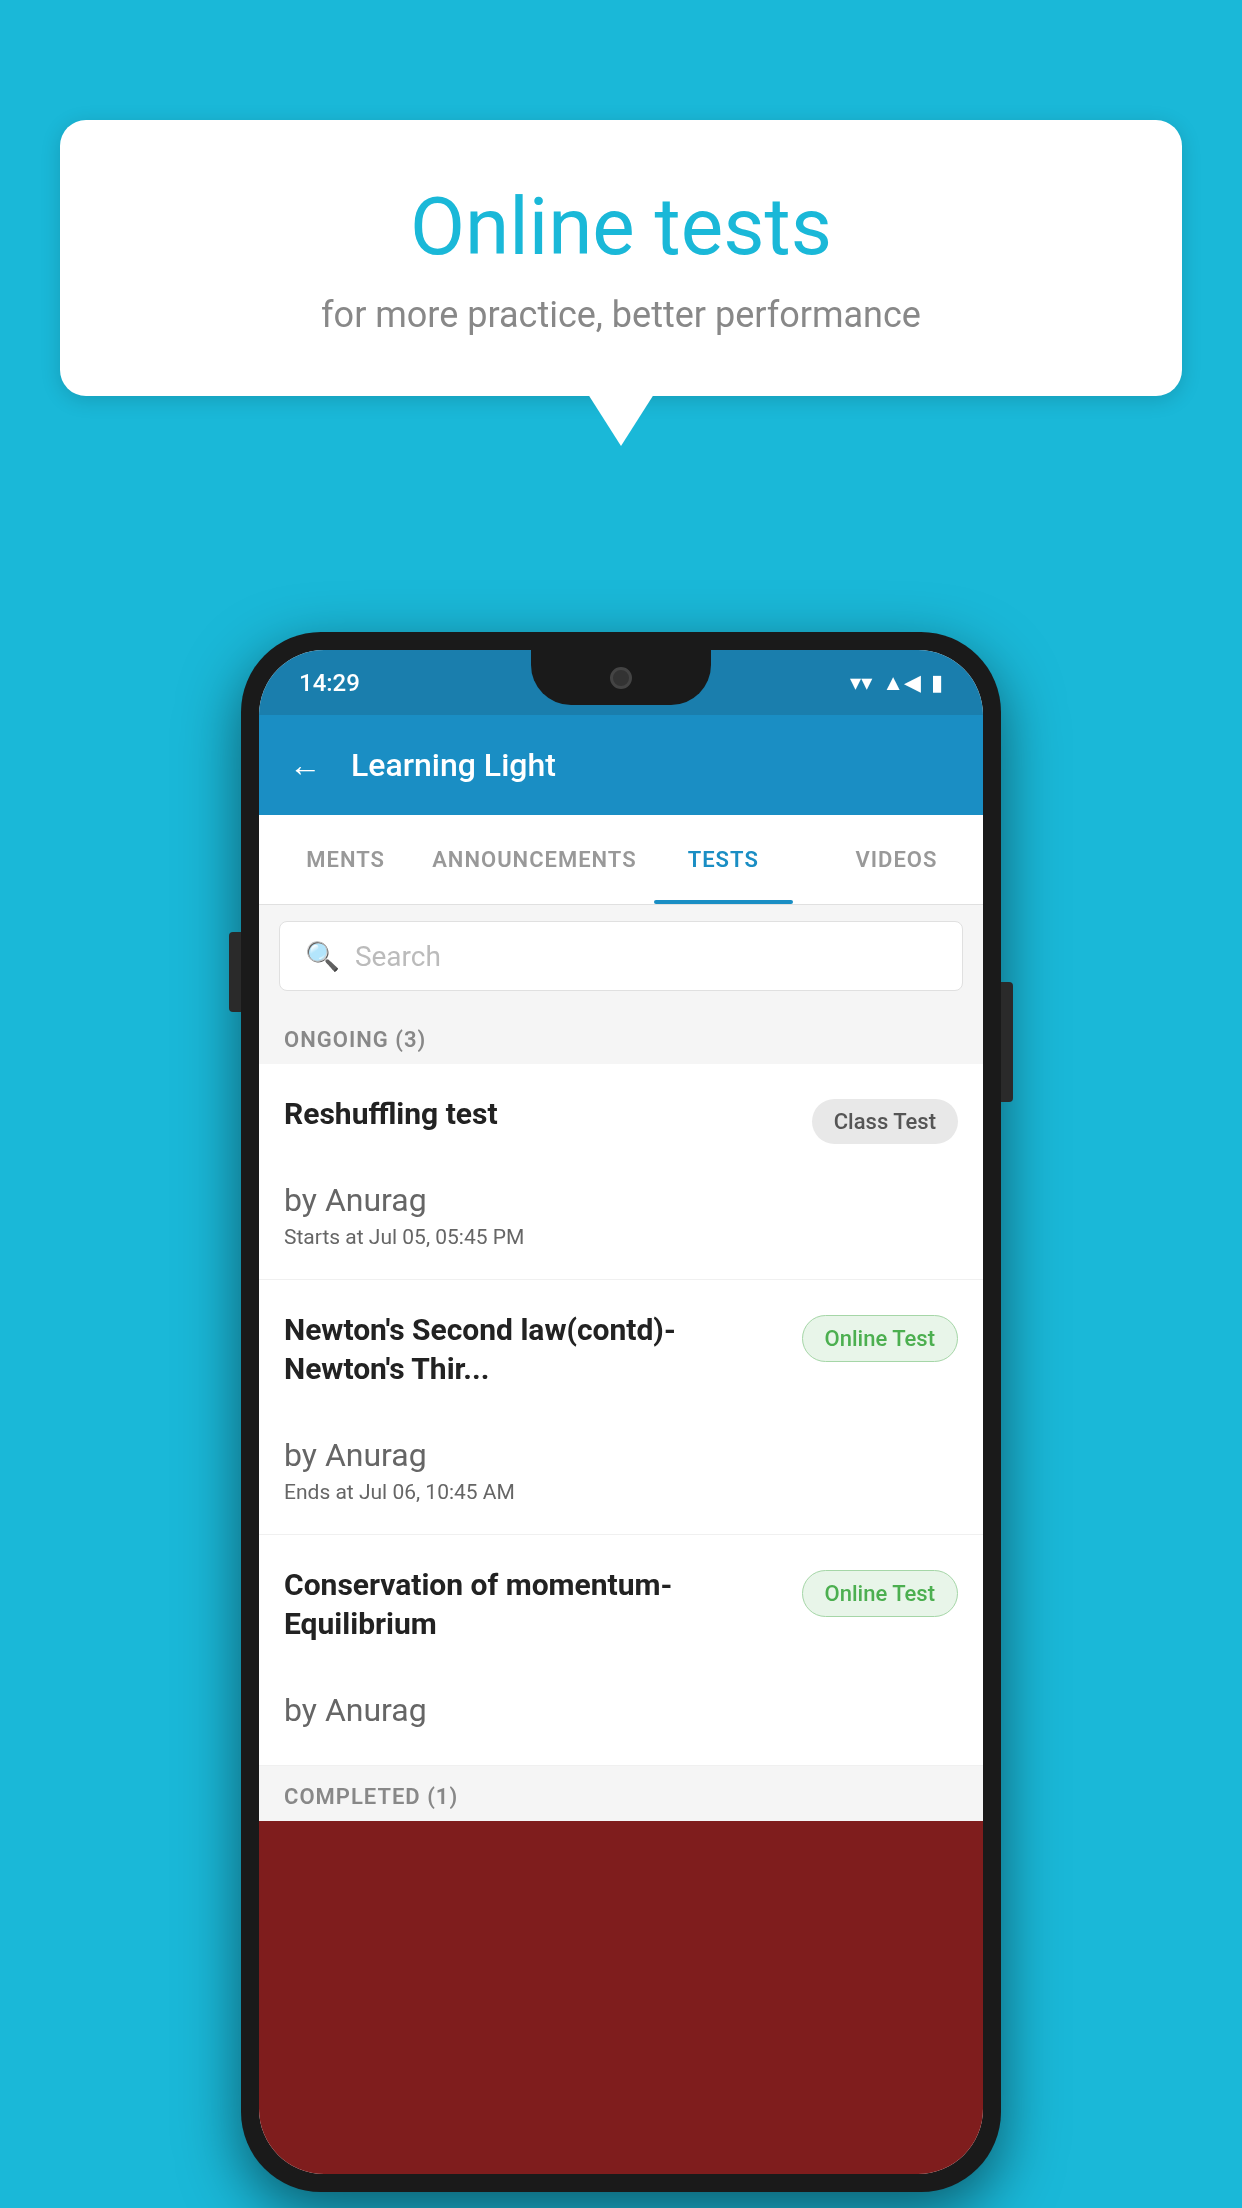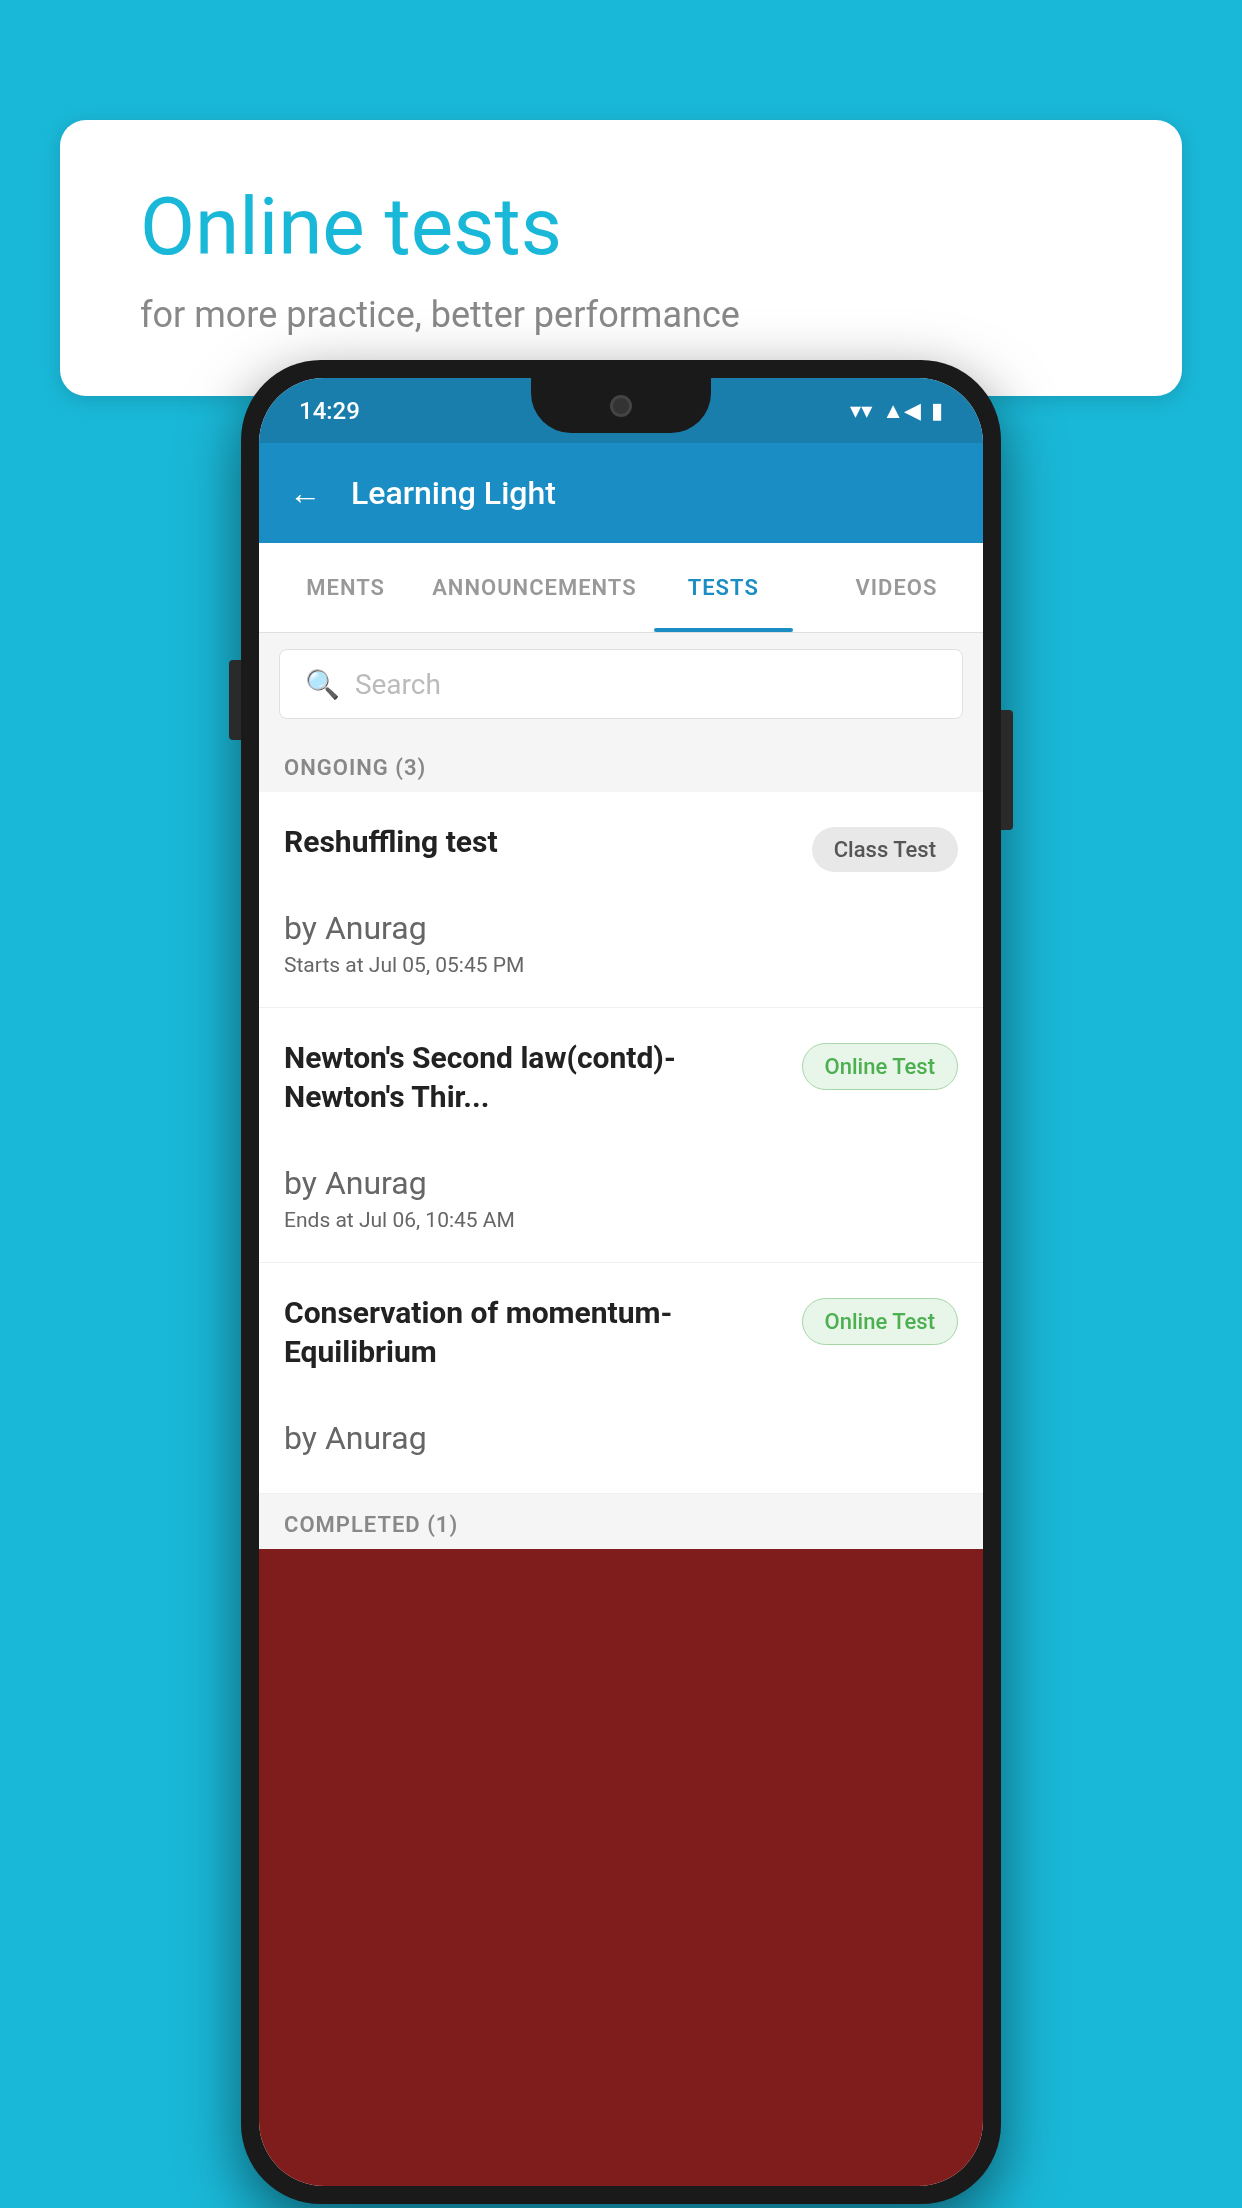--- a/index.html
+++ b/index.html
@@ -23,21 +23,21 @@
       display: flex;
       flex-direction: column;
       align-items: center;
     }
 
     .speech-bubble {
       background: white;
       border-radius: 26px;
       padding: 60px 80px;
       width: 100%;
-      text-align: left;
+      text-align: center;
       box-shadow: 0 4px 20px rgba(0,0,0,0.15);
       position: relative;
     }
 
     .speech-bubble::after {
       content: '';
       position: absolute;
       bottom: -50px;
       left: 50%;
       transform: translateX(-50%);
@@ -57,25 +57,25 @@
 
     .bubble-subtitle {
       color: #888;
       font-size: 36px;
       font-weight: 400;
     }
 
     
     .phone-wrapper {
       position: absolute;
-      bottom: 4px;
+      bottom: 16px;
       left: 50%;
       transform: translateX(-50%);
       width: 760px;
-      height: 1844px;
+      height: 1560px;
     }
 
     .phone-outer {
       width: 100%;
       height: 100%;
       background: #1a1a1a;
       border-radius: 80px;
       position: relative;
       padding: 18px;
       box-shadow: 0 20px 60px rgba(0,0,0,0.5);

